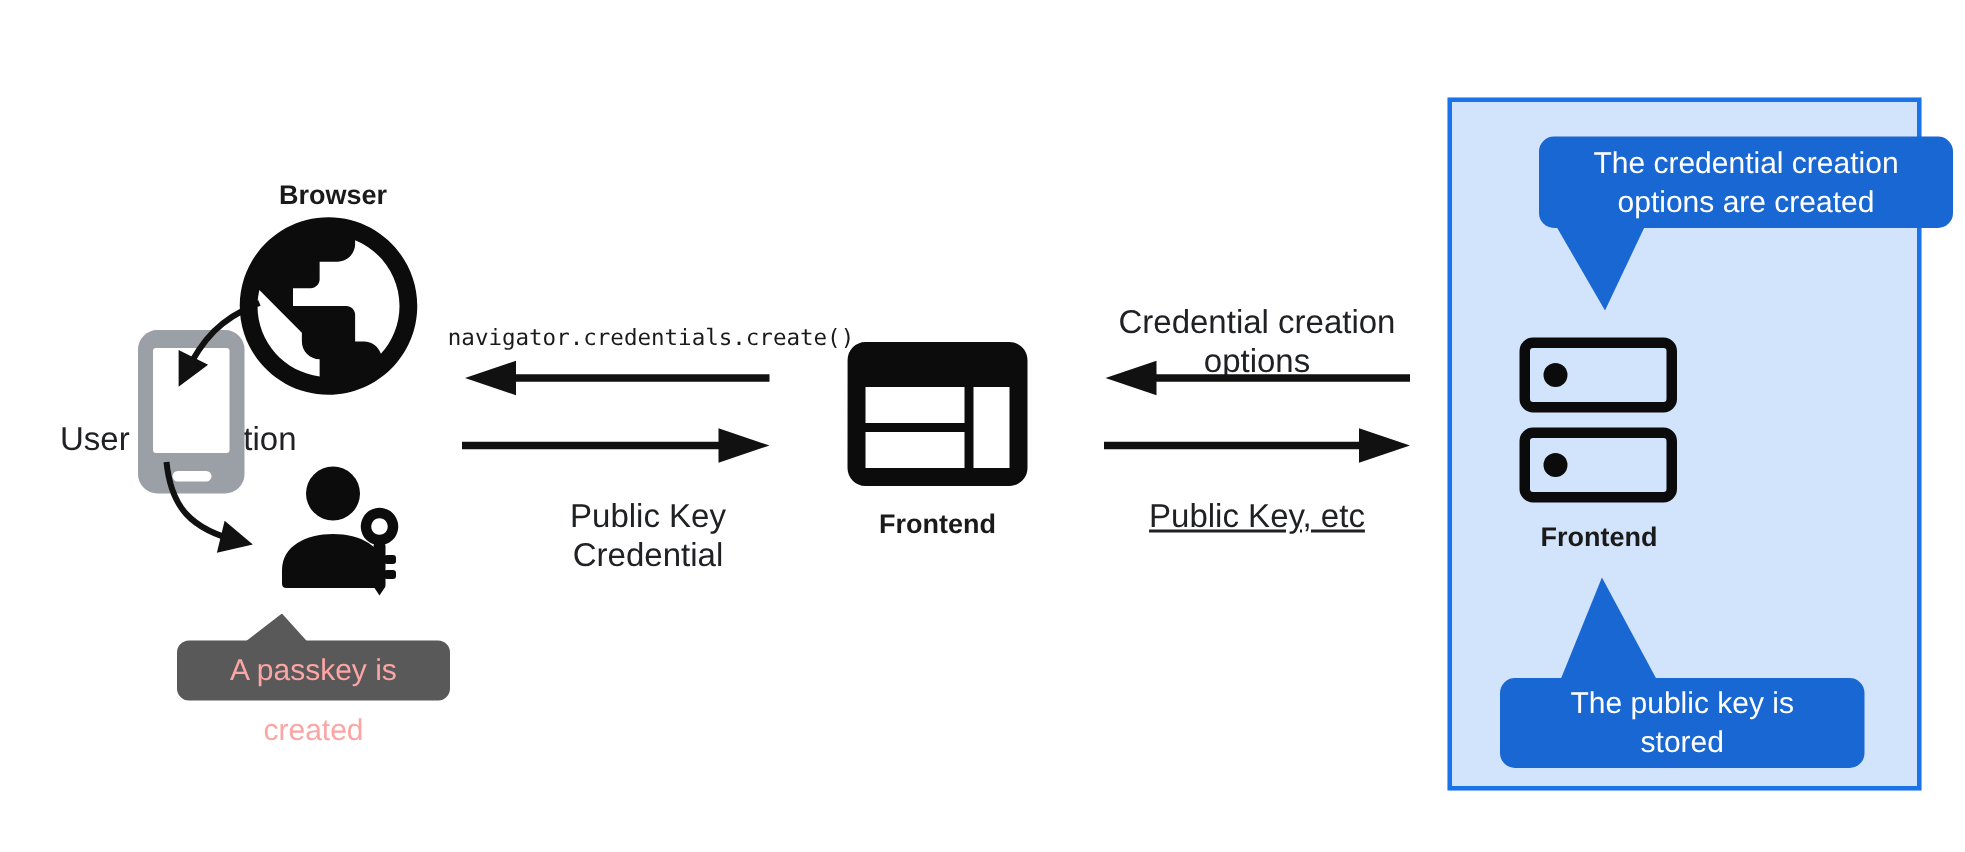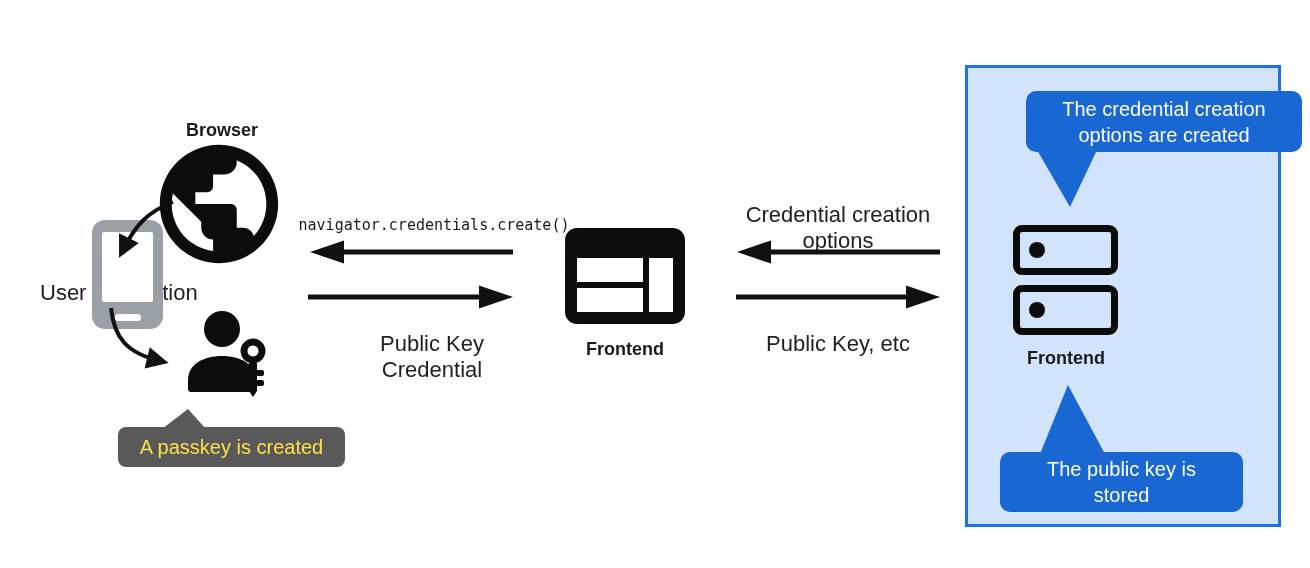--- a/index.html
+++ b/index.html
@@ -23,22 +23,22 @@
   .node-label{font-weight:bold;font-size:18px;text-align:center;color:#1a1a1a;}
   .caption{font-size:22px;text-align:center;color:var(--text);}
   .code{font-family:"DejaVu Sans Mono",monospace;font-size:15px;text-align:center;color:#1a1a1a;white-space:nowrap;}
 
   
   .phone{left:92px;top:220px;width:71px;height:109px;background:var(--phone-gray);border-radius:13px;z-index:1;}
   .phone-screen{position:absolute;left:10px;top:12px;right:10px;bottom:27px;background:#fff;border-radius:2px;}
   .phone-homebar{position:absolute;left:50%;transform:translateX(-50%);bottom:8px;width:26px;height:7px;border-radius:3.5px;background:#fff;}
 
   
-  .tooltip-box{left:118px;top:427px;width:227px;height:40px;background:var(--tooltip-gray);border-radius:8px;
-    color:#fde047;font-size:20px;text-align:center;line-height:40px;z-index:4;}
+  .tooltip-box{left:118px;top:427px;width:182px;height:40px;background:var(--tooltip-gray);border-radius:8px;
+    color:#fca5a5;font-size:20px;text-align:center;line-height:40px;z-index:4;}
   .tooltip-tail{left:162px;top:409px;width:44px;height:20px;background:var(--tooltip-gray);
     clip-path:polygon(59% 0,100% 100%,0 100%);z-index:4;}
 
   
   .panel{left:965px;top:65px;width:316px;height:462px;background:var(--panel-bg);
     border:3px solid var(--panel-border);box-sizing:border-box;}
   .callout{position:absolute;background:var(--accent-blue);border-radius:10px;color:#fff;
     font-size:20px;line-height:26px;text-align:center;display:flex;align-items:center;justify-content:center;}
   .callout-top{left:30px;top:23px;width:276px;height:61px;padding:0 14px;box-sizing:border-box;margin-left:28px;}
   .callout-top-tail{position:absolute;left:69px;top:82px;width:60px;height:57px;background:var(--accent-blue);
@@ -123,21 +123,21 @@
 
   <div class="abs code" style="left:278px;top:203px;width:312px;margin-top:13px;">navigator.credentials.create()</div>
   <div class="abs caption" style="left:332px;top:331px;width:200px;">Public Key Credential</div>
 
   <svg class="abs" style="left:553px;top:204px;" width="144" height="144" viewBox="0 0 24 24">
     <path fill="#0c0c0c" d="M20 4H4c-1.1 0-1.99.9-1.99 2L2 18c0 1.1.9 2 2 2h16c1.1 0 2-.9 2-2V6c0-1.1-.9-2-2-2zm-5 14H4v-4h11v4zm0-5H4V9h11v4zm5 5h-4V9h4v9z"></path>
   </svg>
   <div class="abs node-label" style="left:565px;top:339px;width:120px;">Frontend</div>
 
   <div class="abs caption" style="left:722px;top:202px;width:232px;">Credential creation options</div>
-  <div class="abs caption" style="left:738px;top:331px;width:200px;">Public Key, etc</div>
+  <div class="abs caption" style="left:738px;top:331px;width:200px;text-decoration:underline;">Public Key, etc</div>
 
   <div class="abs panel">
     <div class="callout-top-tail"></div>
     <div class="callout callout-top">The credential creation options are created</div>
 
     <div class="server-unit" style="top:157px;">
       <div class="server-dot"></div>
     </div>
     <div class="server-unit" style="top:217px;">
       <div class="server-dot"></div>

